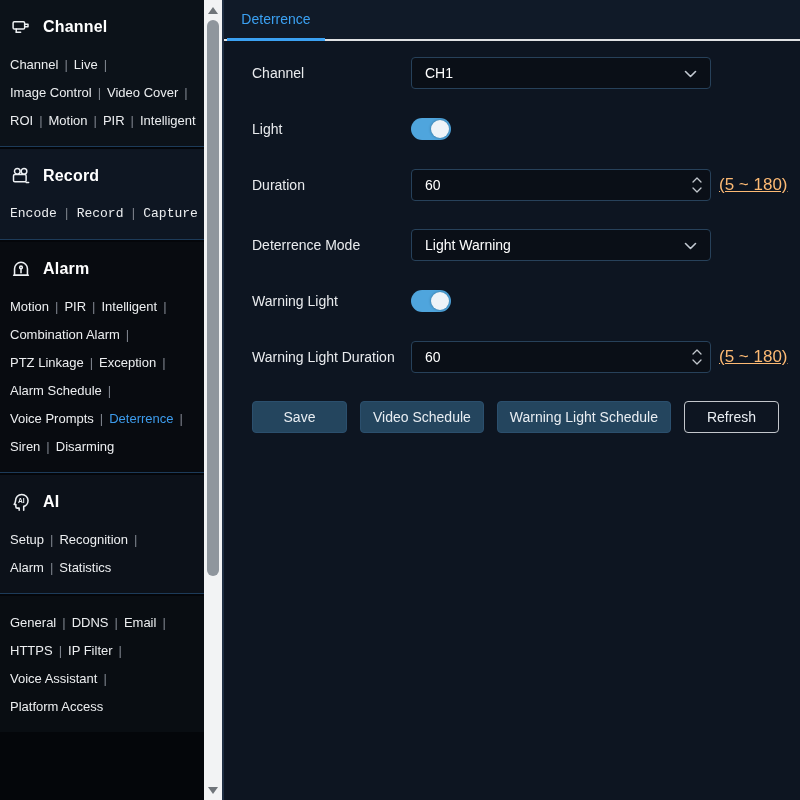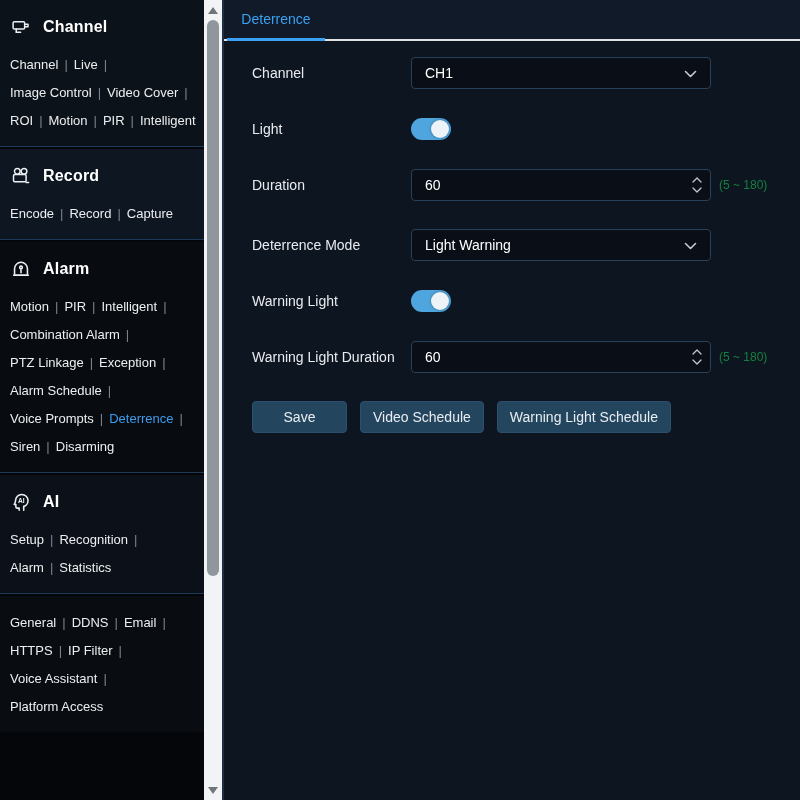--- a/index.html
+++ b/index.html
@@ -26,21 +26,21 @@
   #sec-record   { background:#0e1622; }
   #sec-alarm    { background:#080b10; }
   #sec-ai       { background:#0c1119; }
   #sec-network  { background:#090d12; border-bottom:none; }
   .side-header { display:flex; align-items:center; height:28px; margin-bottom:10px; cursor:pointer; }
   .side-icon { width:22px; height:22px; margin-right:11px; display:flex; align-items:center; justify-content:center; }
   .side-icon svg { display:block; }
   .side-title { color:#ffffff; font-size:16px; font-weight:bold; letter-spacing:.2px; }
   .side-items { line-height:28px; font-size:13px; }
   #sec-channel .side-items { width:186px; }
-  #sec-record  .side-items { width:190px; }
+  #sec-record  .side-items { width:190px;font-family:Liberation Mono, monospace; }
   #sec-alarm   .side-items { width:192px;margin-top:6px; }
   #sec-ai      .side-items { width:150px; }
   #sec-network .side-items { width:176px; }
   .item-group { display:inline-block; white-space:nowrap; }
   .side-item { color:#eceef0; cursor:pointer; }
   .side-item.active { color:#3d9cec; }
   .sep { color:#7e848d; margin:0 6px; }
 
   
   .vscroll { width:18px; flex-shrink:0; height:800px; background:#f2f3f4; position:relative; }
@@ -81,21 +81,21 @@
   .numinput {
     width:100%; height:100%; background:#0a0f17;
     border:1px solid #27415a; border-radius:4px;
     color:#ffffff; font-size:14px; padding:0 30px 0 13px;
     font-family:inherit; outline:none;
   }
   .spinner {
     position:absolute; right:9px; top:0; height:100%;
     display:flex; flex-direction:column; justify-content:center; gap:4px; cursor:pointer;
   }
-  .range-hint { margin-left:8px; font-size:12px; color:#15803d; white-space:nowrap; }
+  .range-hint { margin-left:8px; font-size:17px; color:#fdba74; white-space:nowrap;text-decoration:underline; }
   .toggle {
     width:40px; height:22px; border-radius:11px; background:#3a4149;
     position:relative; cursor:pointer;
   }
   .toggle.on { background:var(--toggle); }
   .toggle .knob {
     position:absolute; left:2px; top:2px; width:18px; height:18px;
     border-radius:50%; background:#eef3f8;
     box-shadow:0 0 3px rgba(0,0,0,.35);
   }
@@ -268,17 +268,18 @@
               </svg>
           </div>
         </div>
         <span class="range-hint">(5 ~ 180)</span>
       </div>
 
       <div class="btn-row">
         <button class="btn">Save</button>
         <button class="btn">Video Schedule</button>
         <button class="btn">Warning Light Schedule</button>
+        <button class="btn ghost">Refresh</button>
       </div>
 
     </div>
   </main>
 </div>
 
 </body></html>

